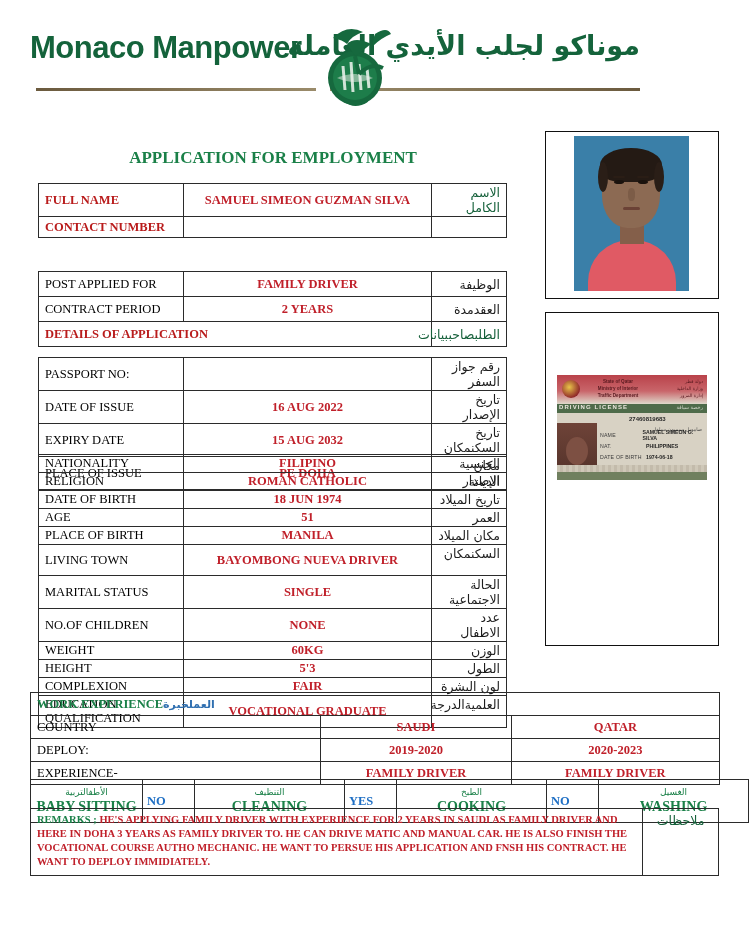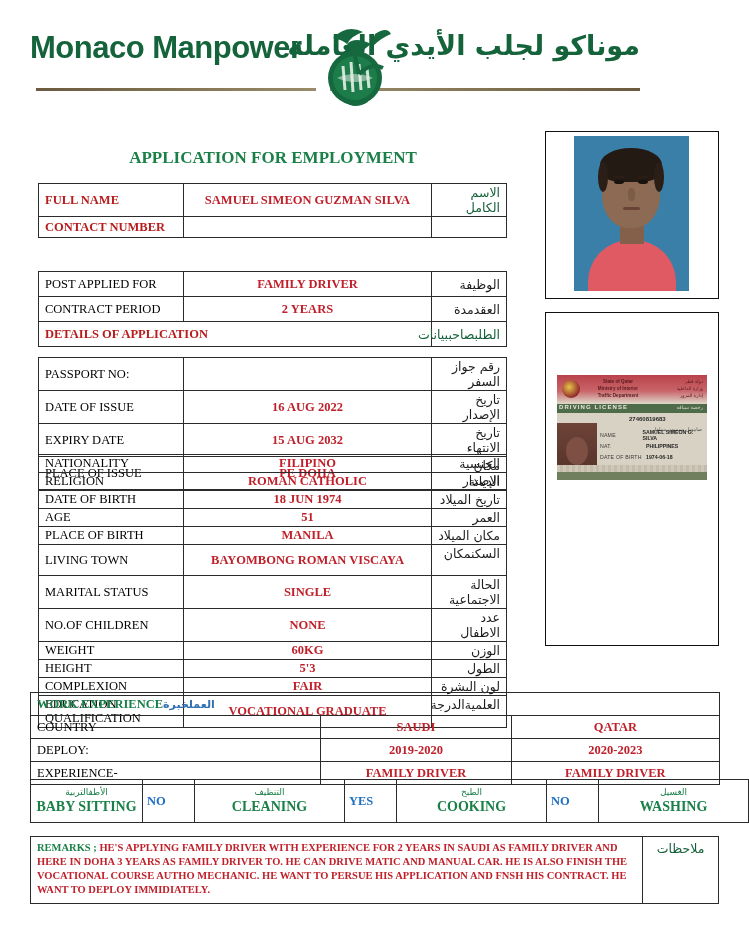--- a/index.html
+++ b/index.html
@@ -129,21 +129,21 @@
     direction: rtl;
   }
 
   
   #tbl-name     { left: 38px; top: 183px; width: 468px; }
   #tbl-post     { left: 38px; top: 259px; width: 468px; margin-top: 12px; }
   #tbl-passport { left: 38px; top: 357px; width: 468px; }
   #tbl-personal { left: 38px; top: 454px; width: 468px; }
   #tbl-work     { left: 30px; top: 692px; width: 690px; }
   #tbl-skills   { left: 30px; top: 779px; width: 690px; }
-  #tbl-remarks  { left: 30px; top: 836px; width: 640px; }
+  #tbl-remarks  { left: 30px; top: 808px; width: 640px; }
 
   #tbl-post td, #tbl-passport td { height: 22px; }
   #tbl-name td { height: 18px; }
   #tbl-personal td { height: 15px; }
 
   .tall-row td { height: 28px !important; }
 
   
   #tbl-work td { height: 20px; font-size: 12.5px; }
   .we-head {
@@ -556,21 +556,21 @@
       <td class="ar-dark">رقم جواز السفر</td>
     </tr>
     <tr>
       <td class="lbl">DATE OF ISSUE</td>
       <td class="val">16 AUG 2022</td>
       <td class="ar-dark">تاريخ الإصدار</td>
     </tr>
     <tr>
       <td class="lbl">EXPIRY DATE</td>
       <td class="val">15 AUG 2032</td>
-      <td class="ar-dark">تاريخ الانتهاء</td>
+      <td class="ar-dark">تاريخ السكنمكان</td>
     </tr>
     <tr>
       <td class="lbl">PLACE OF ISSUE</td>
       <td class="val">PE DOHA</td>
       <td class="ar-dark">مكان الإصدار</td>
     </tr>
   </tbody>
 </table>
 
 <table class="ft" id="tbl-personal">
@@ -600,21 +600,21 @@
       <td class="val">51</td>
       <td class="ar-dark">العمر</td>
     </tr>
     <tr>
       <td class="lbl">PLACE OF BIRTH</td>
       <td class="val">MANILA</td>
       <td class="ar-dark">مكان الميلاد</td>
     </tr>
     <tr class="tall-row">
       <td class="lbl">LIVING TOWN</td>
-      <td class="val">BAYOMBONG ROMAN VISCAYA</td>
+      <td class="val">BAYOMBONG NUEVA DRIVER</td>
       <td class="ar-dark" style="vertical-align:top">السكنمكان</td>
     </tr>
     <tr>
       <td class="lbl">MARITAL STATUS</td>
       <td class="val">SINGLE</td>
       <td class="ar-dark">الحالة الاجتماعية</td>
     </tr>
     <tr>
       <td class="lbl">NO.OF CHILDREN</td>
       <td class="val">NONE</td>

